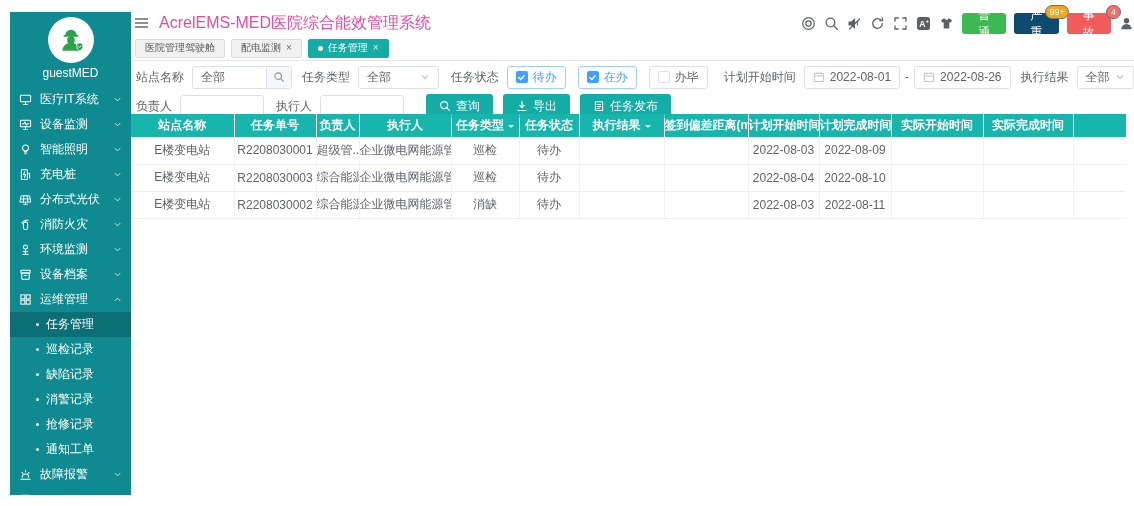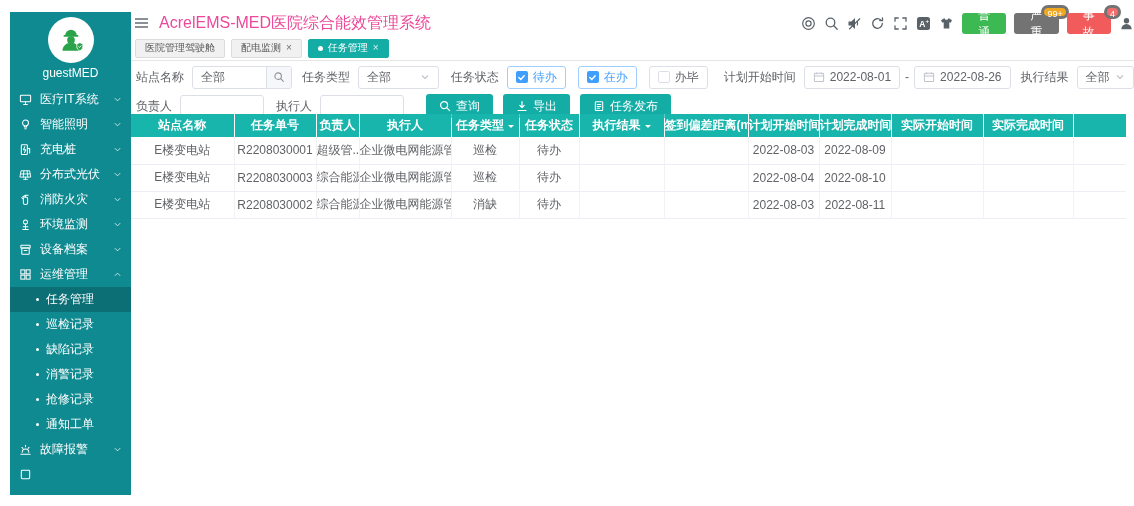--- a/index.html
+++ b/index.html
@@ -21,23 +21,23 @@
 
   
   .topbar { position:absolute; left:135px; top:10px; height:26px; display:flex; align-items:center; }
   .hamburger { display:flex; flex-direction:column; gap:2.5px; margin-right:11px; cursor:pointer; }
   .hamburger i { display:block; width:13px; height:1.8px; background:#8a9097; }
   .app-title { font-size:16px; font-weight:500; color:#ec4899; white-space:nowrap; }
   .top-icons { position:absolute; left:801px; top:13px; display:flex; align-items:center; gap:8px; }
   .tool-icon { display:flex; cursor:pointer; }
   .alarm-btn { position:relative; height:21px; padding:0 11px; border:none; border-radius:3px; color:#fff; font-size:12px; display:flex; align-items:center; cursor:pointer; font-family:inherit; }
   .alarm-btn.green { background:#3db954;font-family:Liberation Mono, monospace; }
-  .alarm-btn.orange { background:#737373; }
+  .alarm-btn.orange { background:#0c4a6e; }
   .alarm-btn.red { background:#f25b5b; }
-  .badge { position:absolute; top:-8px; right:-10px; min-width:15px; height:14px; line-height:13px; padding:0 3px; border-radius:8px; font-size:9px; color:#fff; text-align:center; border:3px solid #737373; }
+  .badge { position:absolute; top:-8px; right:-10px; min-width:15px; height:14px; line-height:13px; padding:0 3px; border-radius:8px; font-size:9px; color:#fff; text-align:center; border:1px solid #737373; }
   .badge.orange { background:#f0a61f; }
   .badge.red { background:#f56c6c; }
 
   
   .tabbar { position:absolute; left:131px; top:36px; right:0; height:25px; border-bottom:1px solid #e6e6e6; display:flex; align-items:center; gap:6px; padding:0 4px; background:#fff; }
   .tab { display:flex; align-items:center; gap:5px; height:19px; padding:0 9px; font-size:10px; color:#5a5a5a; background:#f1f1f1; border:1px solid #dcdcdc; border-radius:2px; cursor:pointer; white-space:nowrap; }
   .tab.active { background:#13ada6; border-color:#13ada6; color:#fff; }
   .tab .tdot { width:5px; height:5px; border-radius:50%; background:#fff; }
   .tab .x { font-size:10px; line-height:1; opacity:.85; cursor:pointer; }
 
@@ -90,20 +90,31 @@
       </svg>
     </div>
     <div class="username">guestMED</div>
 
     <div class="side-item">
       <svg class="si" width="13" height="13" viewBox="0 0 14 14" fill="none" stroke="#fff" stroke-width="1.1" stroke-linecap="round">
           <rect x="1.5" y="2.5" width="11" height="7" rx="0.8"></rect>
           <path d="M5 12.5h4M7 9.5v3"></path>
         </svg>
       <span class="lbl">医疗IT系统</span>
+      <svg class="chev" width="9" height="9" viewBox="0 0 10 10" fill="none" stroke="#fff">
+          <path d="M2 3.5l3 3 3-3"></path>
+        </svg>
+    </div>
+    <div class="side-item">
+      <svg class="si" width="13" height="13" viewBox="0 0 14 14" fill="none" stroke="#fff" stroke-width="1.1" stroke-linecap="round">
+          <rect x="1.5" y="2.5" width="11" height="7" rx="0.8"></rect>
+          <path d="M3.5 6.2h1.8l1-1.8 1.6 3.2 1-1.4h1.6"></path>
+          <path d="M5 12.5h4M7 9.5v3"></path>
+        </svg>
+      <span class="lbl">设备监测</span>
       <svg class="chev" width="9" height="9" viewBox="0 0 10 10" fill="none" stroke="#fff">
           <path d="M2 3.5l3 3 3-3"></path>
         </svg>
     </div>
     <div class="side-item">
       <svg class="si" width="13" height="13" viewBox="0 0 14 14" fill="none" stroke="#fff" stroke-width="1.1" stroke-linecap="round">
           <circle cx="7" cy="5.3" r="3.2"></circle>
           <path d="M5.8 8.6v1.2h2.4V8.6M6.2 11.6h1.6"></path>
         </svg>
       <span class="lbl">智能照明</span>

